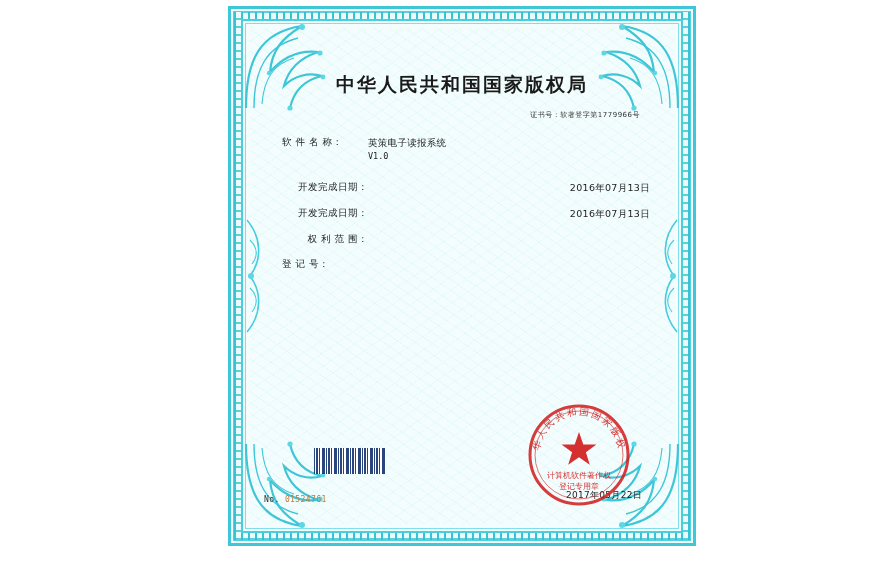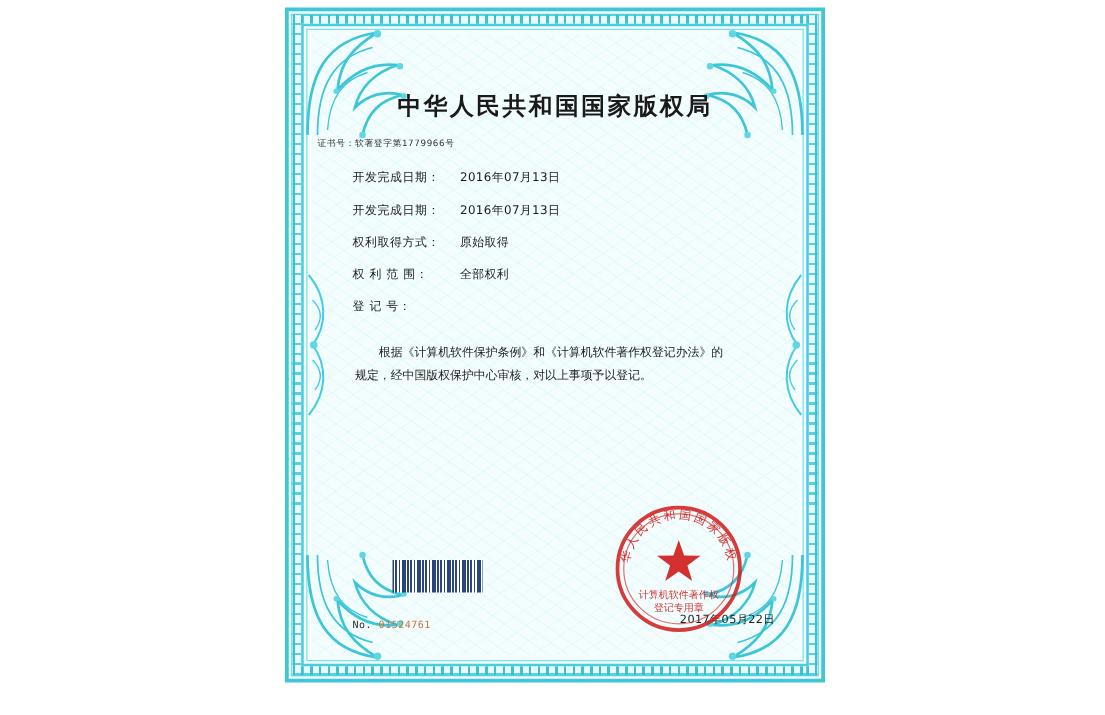--- a/index.html
+++ b/index.html
@@ -11,21 +11,21 @@
     width: 884px;
     height: 572px;
     font-family: "Liberation Sans", sans-serif;
     overflow: hidden;
   }
 
   #certificate {
     position: absolute;
     left: 228px;
     top: 6px;
-    width: 432px;
+    width: 468px;
     height: 540px;
     background: #f2fcfb;
     box-sizing: border-box;
   }
 
   
   .border-outer {
     position: absolute;
     inset: 0;
     border: 3px solid #3fc7d8;
@@ -126,21 +126,21 @@
   }
   .title-2 {
     font-family: "DejaVu Sans", sans-serif;
     font-size: 21px;
     letter-spacing: 2px;
     color: #141414;
     font-weight: bold;
     margin-top: 12px;
   }
   .cert-no {
-    text-align: left;
+    text-align: right;
     font-size: 7px;
     color: #333;
     margin-top: 12px;
     margin-right: 30px;
     letter-spacing: 0.5px;
     font-family: "DejaVu Sans", sans-serif;
   }
 
   .fields { margin-top: 16px; padding-left: 28px; padding-right: 20px; }
   .field-row {
@@ -161,21 +161,21 @@
     letter-spacing: 0.3px;
     line-height: 1.45;
   }
   .field-value .sub {
     display: block;
     font-family: "DejaVu Sans Mono", monospace;
     font-size: 8.5px;
     letter-spacing: 0;
   }
   .gap-big { margin-bottom: 19px; }
-  .gap-mid { margin-bottom: 12px; }
+  .gap-mid { margin-bottom: 12px; text-align: right; }
 
   .paragraph {
     margin-top: 22px;
     padding-left: 30px;
     padding-right: 26px;
     font-size: 9.5px;
     line-height: 1.9;
     color: #1c1c1c;
     font-family: "DejaVu Sans", sans-serif;
     text-align: justify;
@@ -208,27 +208,26 @@
   }
 
   .doc-no {
     position: absolute;
     left: 36px;
     bottom: 42px;
     font-size: 8px;
     color: #2b2b2b;
     font-family: "DejaVu Sans Mono", monospace;
     letter-spacing: 0.4px;
-    margin-left: 18px;
   }
   .doc-no .num { color: #c4763a; }
 
   .issue-date {
     position: absolute;
-    right: 40px;
+    right: 54px;
     bottom: 44px;
     font-size: 9px;
     color: #1c1c1c;
     font-family: "DejaVu Sans", sans-serif;
     letter-spacing: 0.3px;
     text-align: right;
   }
 </style>
 </head>
 <body>
@@ -334,52 +333,50 @@
   <div class="content">
 
     <div class="title-block">
       <div class="title-1">中华人民共和国国家版权局</div>
     </div>
 
     <div class="cert-no">证书号：软著登字第1779966号</div>
 
     <div class="fields">
 
+      <div class="field-row gap-big">
+        <div class="field-label">软 件 名 称：</div>
+        <div class="field-value">
+          <span>英策电子读报系统</span>
+          <span class="sub">V1.0</span>
+        </div>
+      </div>
 
 
       <div class="field-row gap-mid">
         <div class="field-label">开发完成日期：</div>
         <div class="field-value">2016年07月13日</div>
       </div>
 
       <div class="field-row gap-mid">
         <div class="field-label">开发完成日期：</div>
         <div class="field-value">2016年07月13日</div>
       </div>
 
-      <div class="field-row gap-mid">
-        <div class="field-label">权利取得方式：</div>
-        <div class="field-value">原始取得</div>
-      </div>
 
       <div class="field-row gap-mid">
         <div class="field-label">权 利 范 围：</div>
-        <div class="field-value">全部权利</div>
       </div>
 
       <div class="field-row">
         <div class="field-label">登 记 号：</div>
       </div>
 
     </div>
 
-    <div class="paragraph">
-      <span class="indent"></span><span>根据《计算机软件保护条例》和《计算机软件著作权登记办法》的</span><br>
-      <span>规定，经中国版权保护中心审核，对以上事项予以登记。</span>
-    </div>
 
   </div>
 
   <div class="barcode"></div>
 
   <div class="doc-no">
     <span>No.</span>
     <span class="num">01524761</span>
   </div>
 

